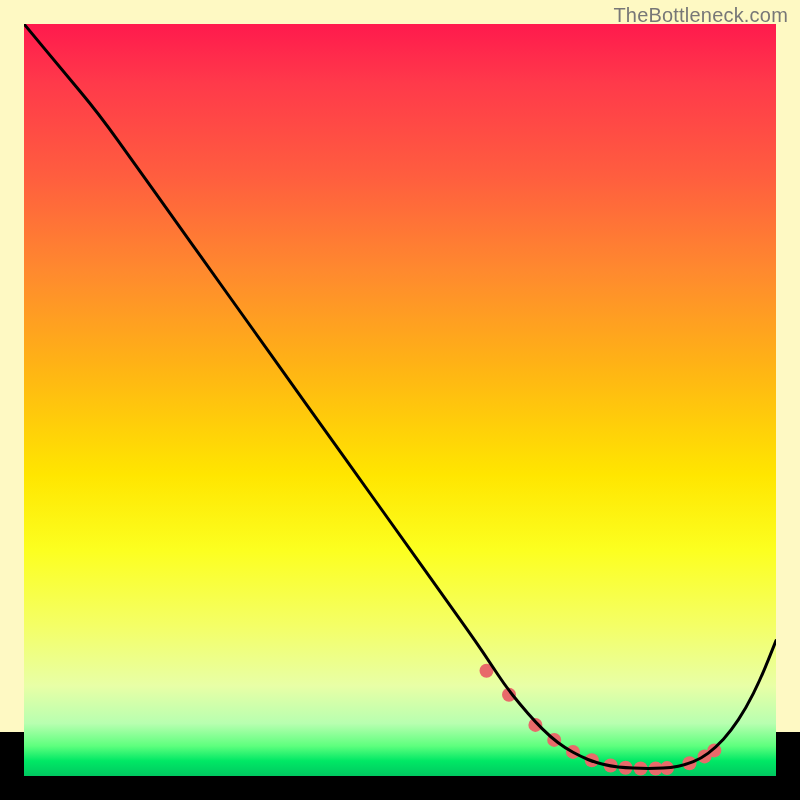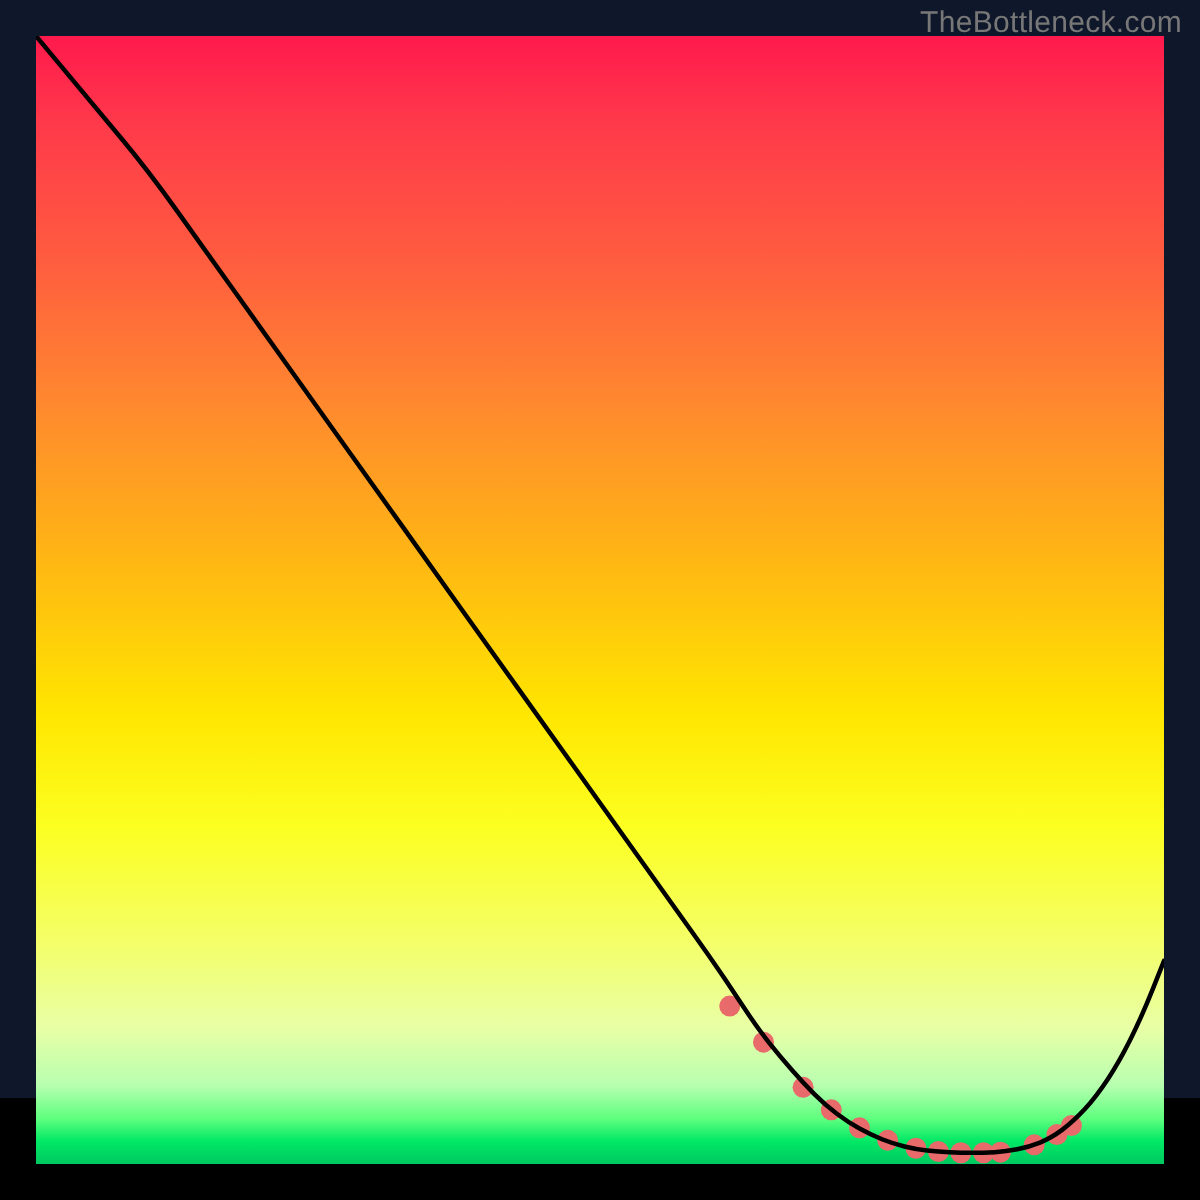--- a/index.html
+++ b/index.html
@@ -8,21 +8,21 @@
     width: 800px;
     height: 800px;
     background: #000;
     overflow: hidden;
     font-family: Arial, Helvetica, sans-serif;
   }
   .frame {
     position: relative;
     width: 800px;
     height: 732px;
-    background: #0f172a;
+    background: #fef9c3;
     text-align: right;
   }
   .watermark {
     position: absolute;
     top: 4px;
     right: 12px;
     color: #777;
     font-size: 20px;
     font-weight: 500;
     letter-spacing: 0.2px;

